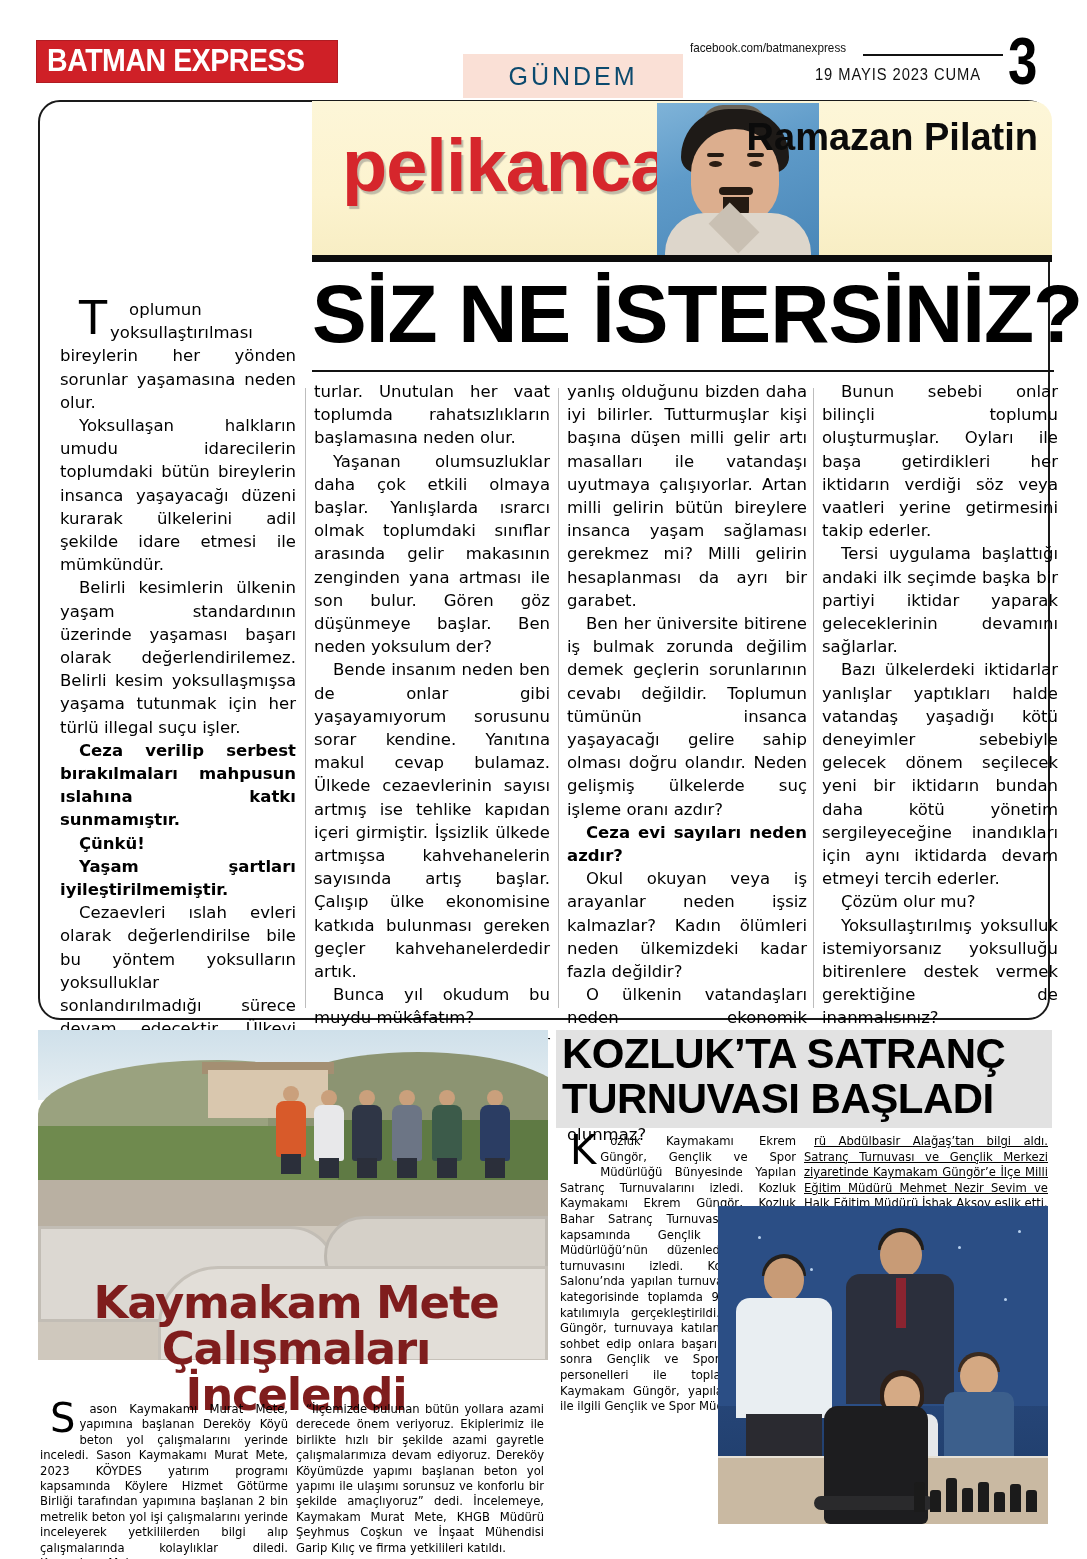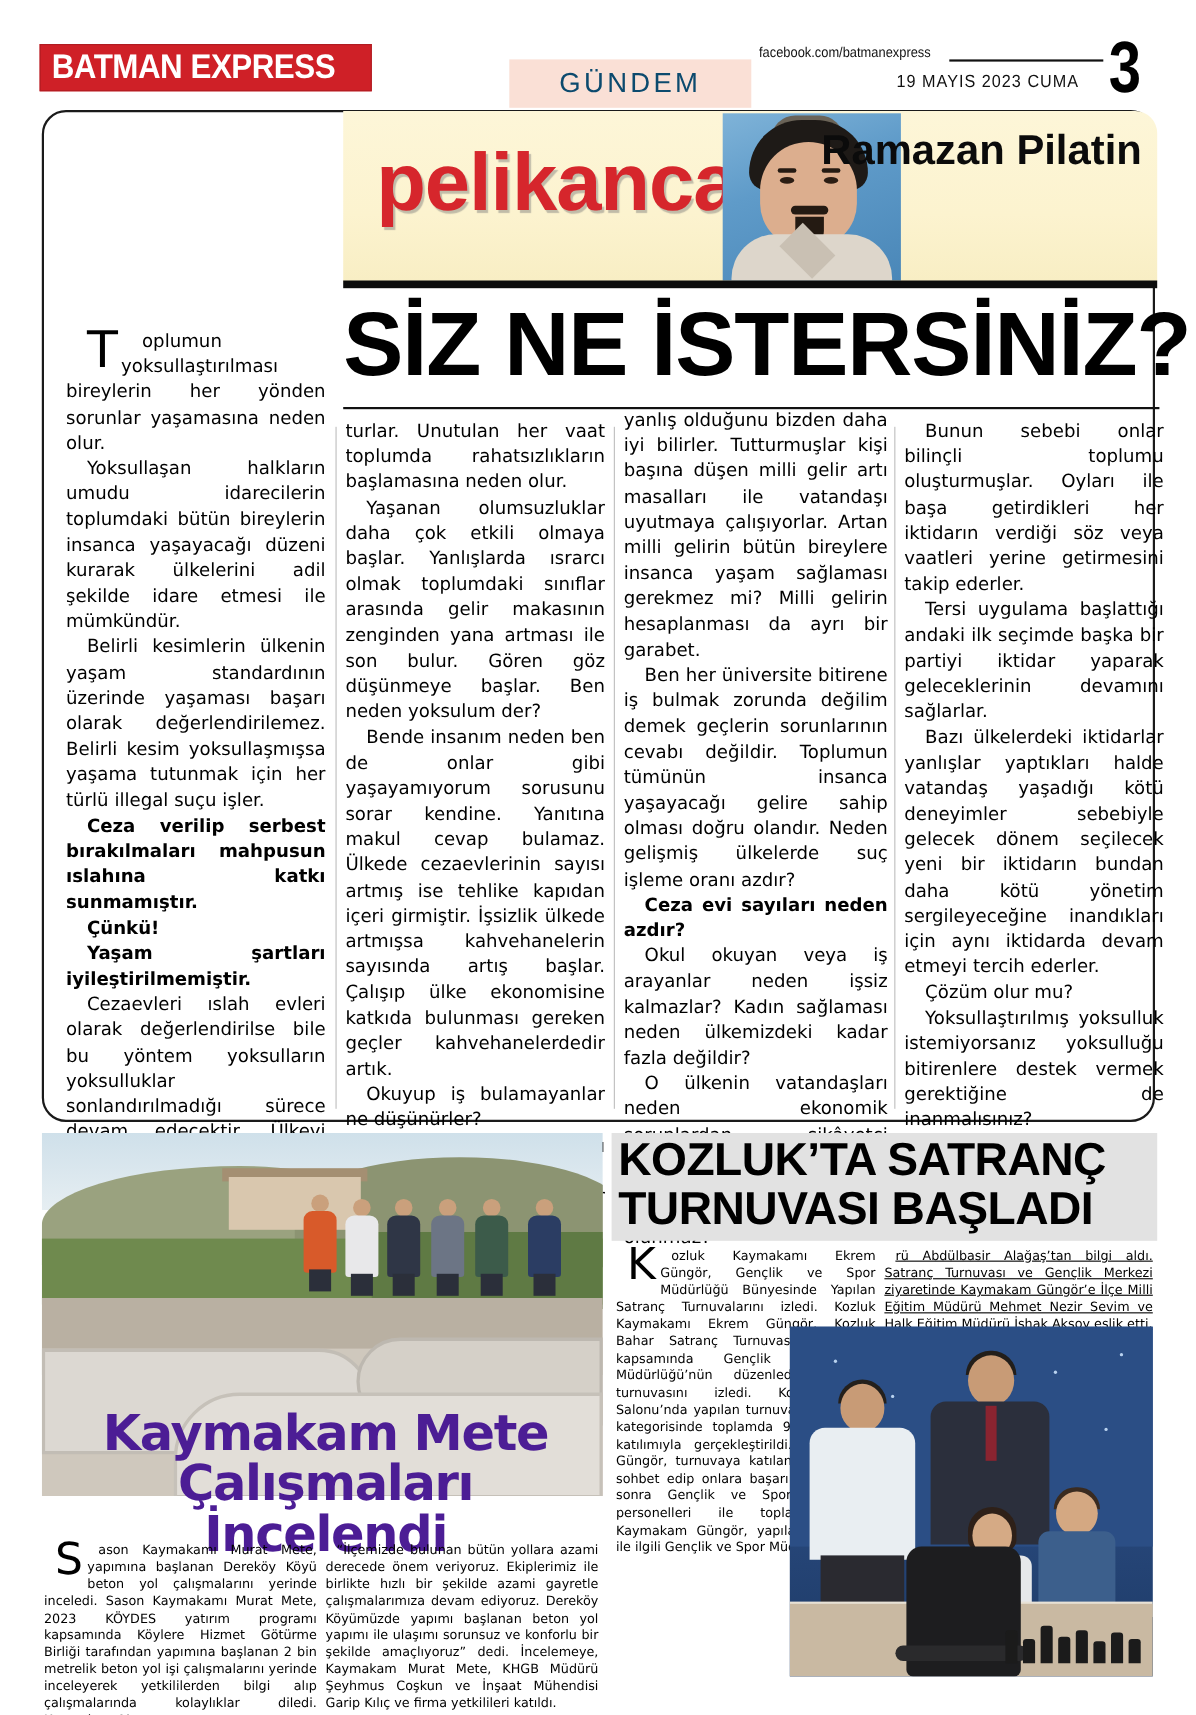--- a/index.html
+++ b/index.html
@@ -113,21 +113,21 @@
     font-family: "Liberation Sans Narrow", "Liberation Sans", sans-serif;
     transform: scaleX(1.0); white-space: nowrap;
   }
   .hl-rule { position: absolute; left: 272px; top: 268px; width: 742px; height: 2px; background: #111; }
 
   
   .body-cols { position: absolute; left: 20px; top: 0; width: 990px; height: 918px; }
   .bcol { position: absolute; width: 236px; top: 0; }
   .bcol.c1 { left: 0px; top: 196px; height: 700px; }
   .bcol.c2 { left: 254px; top: 278px; }
-  .bcol.c3 { left: 507px; top: 268px; width: 240px; }
+  .bcol.c3 { left: 507px; top: 278px; width: 240px; }
   .bcol.c4 { left: 762px; top: 278px; }
   .bcol p {
     font-size: 16.5px; line-height: 23.2px; text-align: justify; text-indent: 19px;
     font-family: "DejaVu Sans", sans-serif; hyphens: none;
   }
   .bcol p.b { font-weight: 700; }
   .bcol p.nohang { text-indent: 0; }
   .dropcap-p { position: relative; }
   .dropcap-p::first-letter {
     float: left; font-size: 46px; line-height: 36px; padding: 2px 3px 0 0; font-weight: 400;
@@ -150,21 +150,21 @@
   .pipe1 { position:absolute; left:0px; top:196px; width:300px; height:96px; background:#dcd8d2; border-radius:0 60px 60px 0; border:3px solid #c2bdb5;}
   .pipe2 { position:absolute; left:120px; top:236px; width:390px; height:96px; background:#e2ded8; border-radius:60px 0 0 0; border:3px solid #c6c1b9;}
   .pipe3 { position:absolute; left:286px; top:186px; width:224px; height:80px; background:#d5d0c8; border-radius:40px 0 0 40px; border:3px solid #bdb8b0;}
   .ppl { position:absolute; top:60px; width:34px; height:84px; }
   .ppl .head { position:absolute; left:9px; top:0; width:16px; height:16px; border-radius:50%; background:#caa07c; }
   .ppl .body { position:absolute; left:2px; top:15px; width:30px; height:56px; border-radius:8px 8px 3px 3px; }
   .ppl .legs { position:absolute; left:7px; top:68px; width:20px; height:20px; background:#2b2f3a; }
 
   .sl-title {
     position: absolute; left: 8px; top: 250px; width: 500px; text-align: center;
-    font-size: 45px; font-weight: 700; line-height: 1.02; color: #4c1d95;
+    font-size: 45px; font-weight: 700; line-height: 1.02; color: #7f1d1d;
     font-family: "DejaVu Sans", sans-serif; letter-spacing: -1.2px;
   }
   .sl-body { position: absolute; left: 0; top: 372px; width: 510px; }
   .sl-col { position: absolute; width: 248px; }
   .sl-col.a { left: 2px; }
   .sl-col.b { left: 258px; }
   .sl-col p {
     font-size: 11.6px; line-height: 15.4px; text-align: justify; text-indent: 10px;
     font-family: "DejaVu Sans", sans-serif;
   }
@@ -286,30 +286,29 @@
         <p class="b">Çünkü!</p>
         <p class="b">Yaşam şartları iyileştirilmemiştir.</p>
         <p>Cezaevleri ıslah evleri olarak değerlendirilse bile bu yöntem yoksulların yoksulluklar sonlandırılmadığı sürece devam edecektir. Ülkeyi idare edenler toplumun bütün bireylerinin insanca yaşamasını sağlamakla vazifeleridir.</p>
         <p>Onlar seçilmek için topluma vaatler verirler. Seçilip iktidar olunca her şeyi unu-</p>
       </div>
 
       <div class="bcol c2">
         <p class="nohang">turlar. Unutulan her vaat toplumda rahatsızlıkların başlamasına neden olur.</p>
         <p>Yaşanan olumsuzluklar daha çok etkili olmaya başlar. Yanlışlarda ısrarcı olmak toplumdaki sınıflar arasında gelir makasının zenginden yana artması ile son bulur. Gören göz düşünmeye başlar. Ben neden yoksulum der?</p>
         <p>Bende insanım neden ben de onlar gibi yaşayamıyorum sorusunu sorar kendine. Yanıtına makul cevap bulamaz. Ülkede cezaevlerinin sayısı artmış ise tehlike kapıdan içeri girmiştir. İşsizlik ülkede artmışsa kahvehanelerin sayısında artış başlar. Çalışıp ülke ekonomisine katkıda bulunması gereken geçler kahvehanelerdedir artık.</p>
-        <p>Okuyup iş bulamayanlar ne düşünürler?</p>
         <p>Bunca yıl okudum bu muydu mükâfatım?</p>
         <p>Ülkeyi yönetenler bunların</p>
       </div>
 
       <div class="bcol c3">
         <p class="nohang">yanlış olduğunu bizden daha iyi bilirler. Tutturmuşlar kişi başına düşen milli gelir artı masalları ile vatandaşı uyutmaya çalışıyorlar. Artan milli gelirin bütün bireylere insanca yaşam sağlaması gerekmez mi? Milli gelirin hesaplanması da ayrı bir garabet.</p>
         <p>Ben her üniversite bitirene iş bulmak zorunda değilim demek geçlerin sorunlarının cevabı değildir. Toplumun tümünün insanca yaşayacağı gelire sahip olması doğru olandır. Neden gelişmiş ülkelerde suç işleme oranı azdır?</p>
         <p class="b">Ceza evi sayıları neden azdır?</p>
-        <p>Okul okuyan veya iş arayanlar neden işsiz kalmazlar? Kadın sağlaması neden ülkemizdeki kadar fazla değildir?</p>
+        <p>Okul okuyan veya iş arayanlar neden işsiz kalmazlar? Kadın ölümleri neden ülkemizdeki kadar fazla değildir?</p>
         <p>O ülkenin vatandaşları neden ekonomik sorunlardan şikâyetçi olmazlar? Nenden bu ülkelerde hukuktan, adaletten şikayetçi olunmaz?</p>
       </div>
 
       <div class="bcol c4">
         <p>Bunun sebebi onlar bilinçli toplumu oluşturmuşlar. Oyları ile başa getirdikleri her iktidarın verdiği söz veya vaatleri yerine getirmesini takip ederler.</p>
         <p>Tersi uygulama başlattığı andaki ilk seçimde başka bir partiyi iktidar yaparak geleceklerinin devamını sağlarlar.</p>
         <p>Bazı ülkelerdeki iktidarlar yanlışlar yaptıkları halde vatandaş yaşadığı kötü deneyimler sebebiyle gelecek dönem seçilecek yeni bir iktidarın bundan daha kötü yönetim sergileyeceğine inandıkları için aynı iktidarda devam etmeyi tercih ederler.</p>
         <p>Çözüm olur mu?</p>
         <p>Yoksullaştırılmış yoksulluk istemiyorsanız yoksulluğu bitirenlere destek vermek gerektiğine de inanmalısınız?</p>
       </div>

